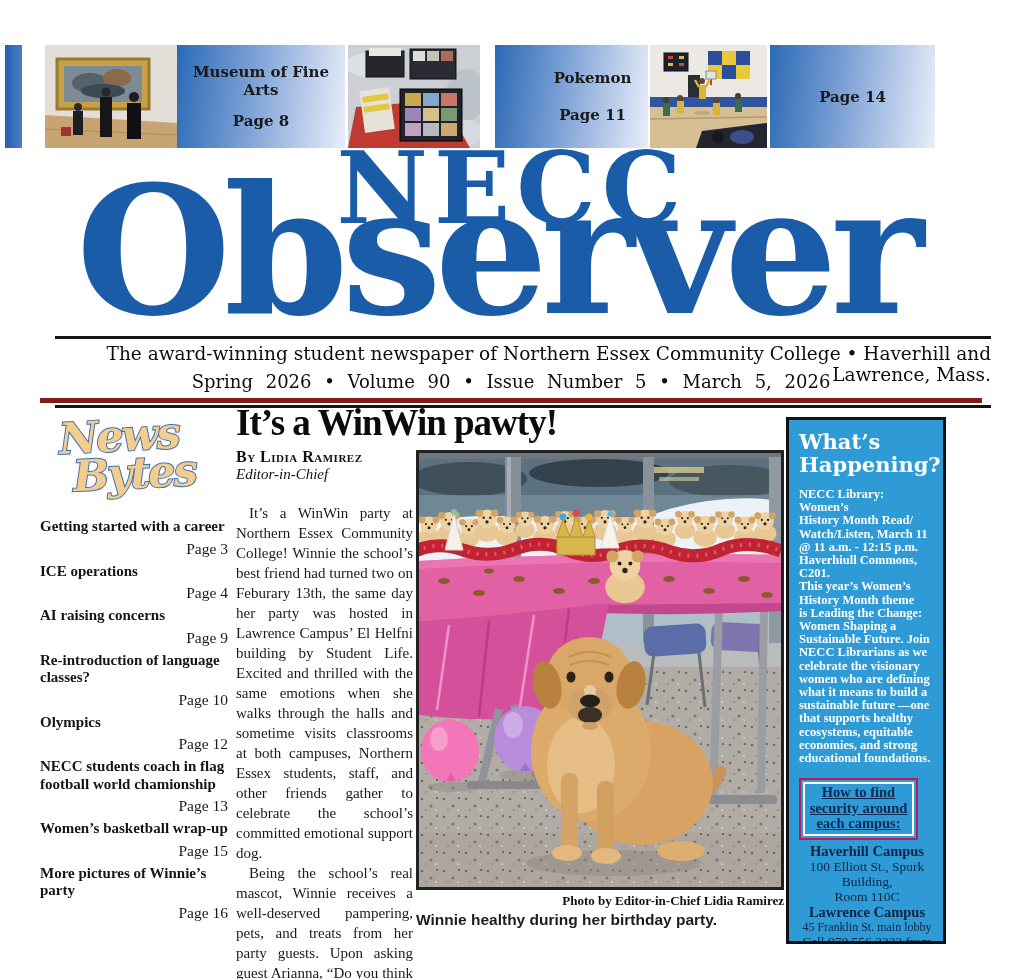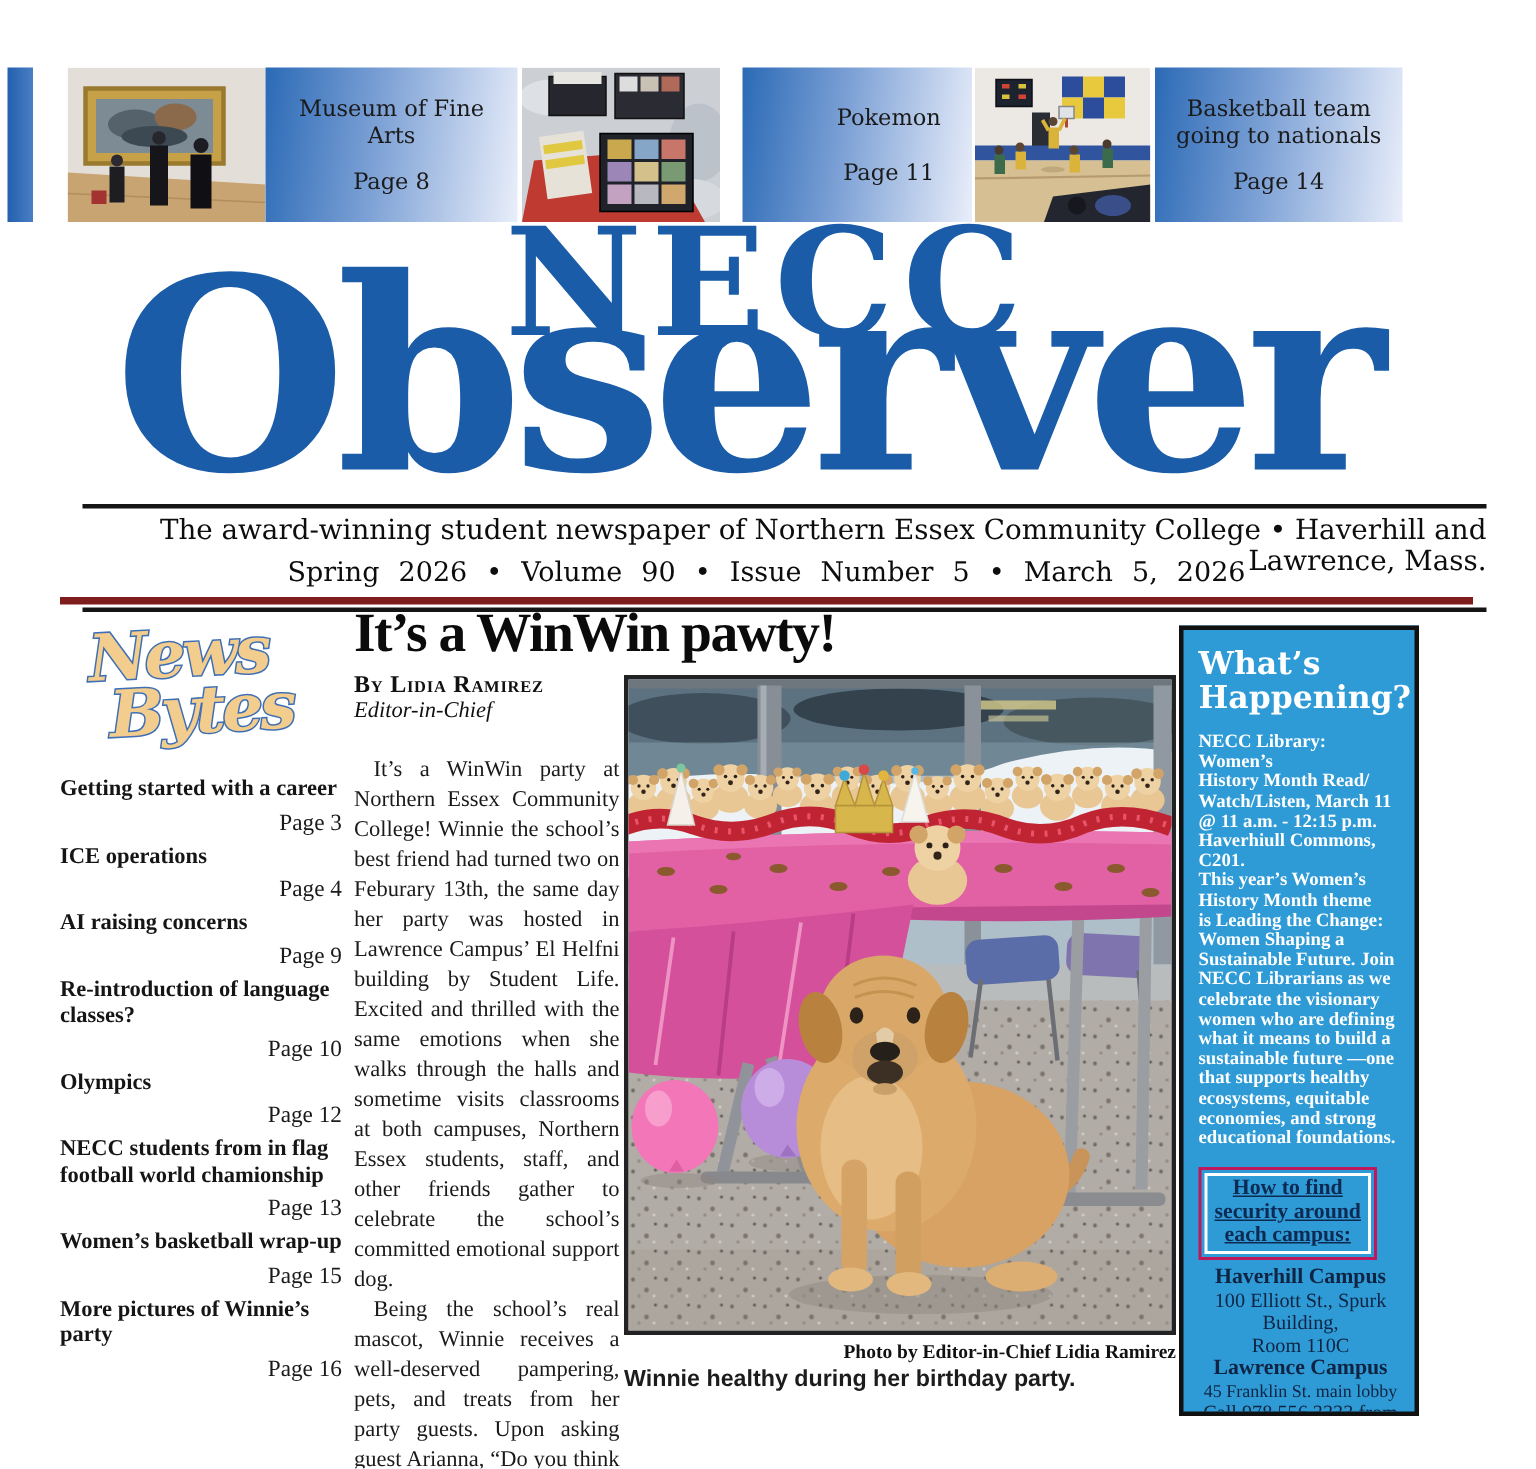--- a/index.html
+++ b/index.html
@@ -1,20 +1,20 @@
 <!DOCTYPE html>
 <html><head>
 <meta charset="utf-8">
 <style>
   html,body{margin:0;padding:0;background:#fff;}
   .page{position:relative;width:1024px;height:979px;background:#fff;overflow:hidden;
         font-family:"Liberation Serif",serif;color:#111;}
 
   
-  .banner{position:absolute;top:45px;left:0;width:908px;height:103px;}
+  .banner{position:absolute;top:45px;left:0;width:908px;height:103px;font-weight:bold;}
   .banner>div{position:absolute;top:0;height:103px;}
   .sliver{left:5px;width:17px;background:linear-gradient(to right,#2360af,#4a7ec4);}
   .bphoto{overflow:hidden;}
   .bphoto svg{display:block;}
   .photo-museum{left:45px;width:132px;}
   .photo-pokemon{left:348px;width:132px;}
   .photo-basketball{left:650px;width:117px;}
   .promo{display:flex;flex-direction:column;justify-content:space-evenly;text-align:center;
          background:linear-gradient(97deg,#2b6ab6 0%,#7ea2d6 45%,#e9eefa 100%);
          font-family:"DejaVu Serif",serif;font-size:15px;color:#1a1a1a;padding:4px 6px;box-sizing:border-box;}
@@ -176,21 +176,20 @@
           <circle cx="16" cy="55" r="3" fill="#4a3a2c"></circle>
         <rect x="85" y="54" width="7" height="13" fill="#3c6b4c"></rect>
           <circle cx="88" cy="51" r="3" fill="#4a3a2c"></circle>
         <polygon points="52,86 117,78 117,103 46,103" fill="#23262e"></polygon>
         <ellipse cx="92" cy="92" rx="12" ry="7" fill="#3a4f8a"></ellipse>
         <circle cx="68" cy="92" r="6" fill="#16181e"></circle>
       </svg>
     </div>
 
     <div class="promo promo-3">
-      <div>Basketball team going to nationals</div>
       <div>Page 14</div>
     </div>
   </header>
 
   <div class="masthead">
     <div class="mast-top">NECC</div>
     <div class="mast-main">Observer</div>
   </div>
   <div class="tagline">The award-winning student newspaper of Northern Essex Community College • Haverhill and Lawrence, Mass.</div>
   <div class="dateline">Spring 2026 • Volume 90 • Issue Number 5 • March 5, 2026</div>
@@ -217,21 +216,21 @@
       </li>
       <li class="nb-item">
         <div class="nb-title">Re-introduction of language classes?</div>
         <div class="nb-page">Page 10</div>
       </li>
       <li class="nb-item">
         <div class="nb-title">Olympics</div>
         <div class="nb-page">Page 12</div>
       </li>
       <li class="nb-item">
-        <div class="nb-title">NECC students from in flag football world chamionship</div>
+        <div class="nb-title">NECC students coach in flag football world chamionship</div>
         <div class="nb-page">Page 13</div>
       </li>
       <li class="nb-item">
         <div class="nb-title">Women’s basketball wrap-up</div>
         <div class="nb-page">Page 15</div>
       </li>
       <li class="nb-item">
         <div class="nb-title">More pictures of Winnie’s party</div>
         <div class="nb-page">Page 16</div>
       </li>

